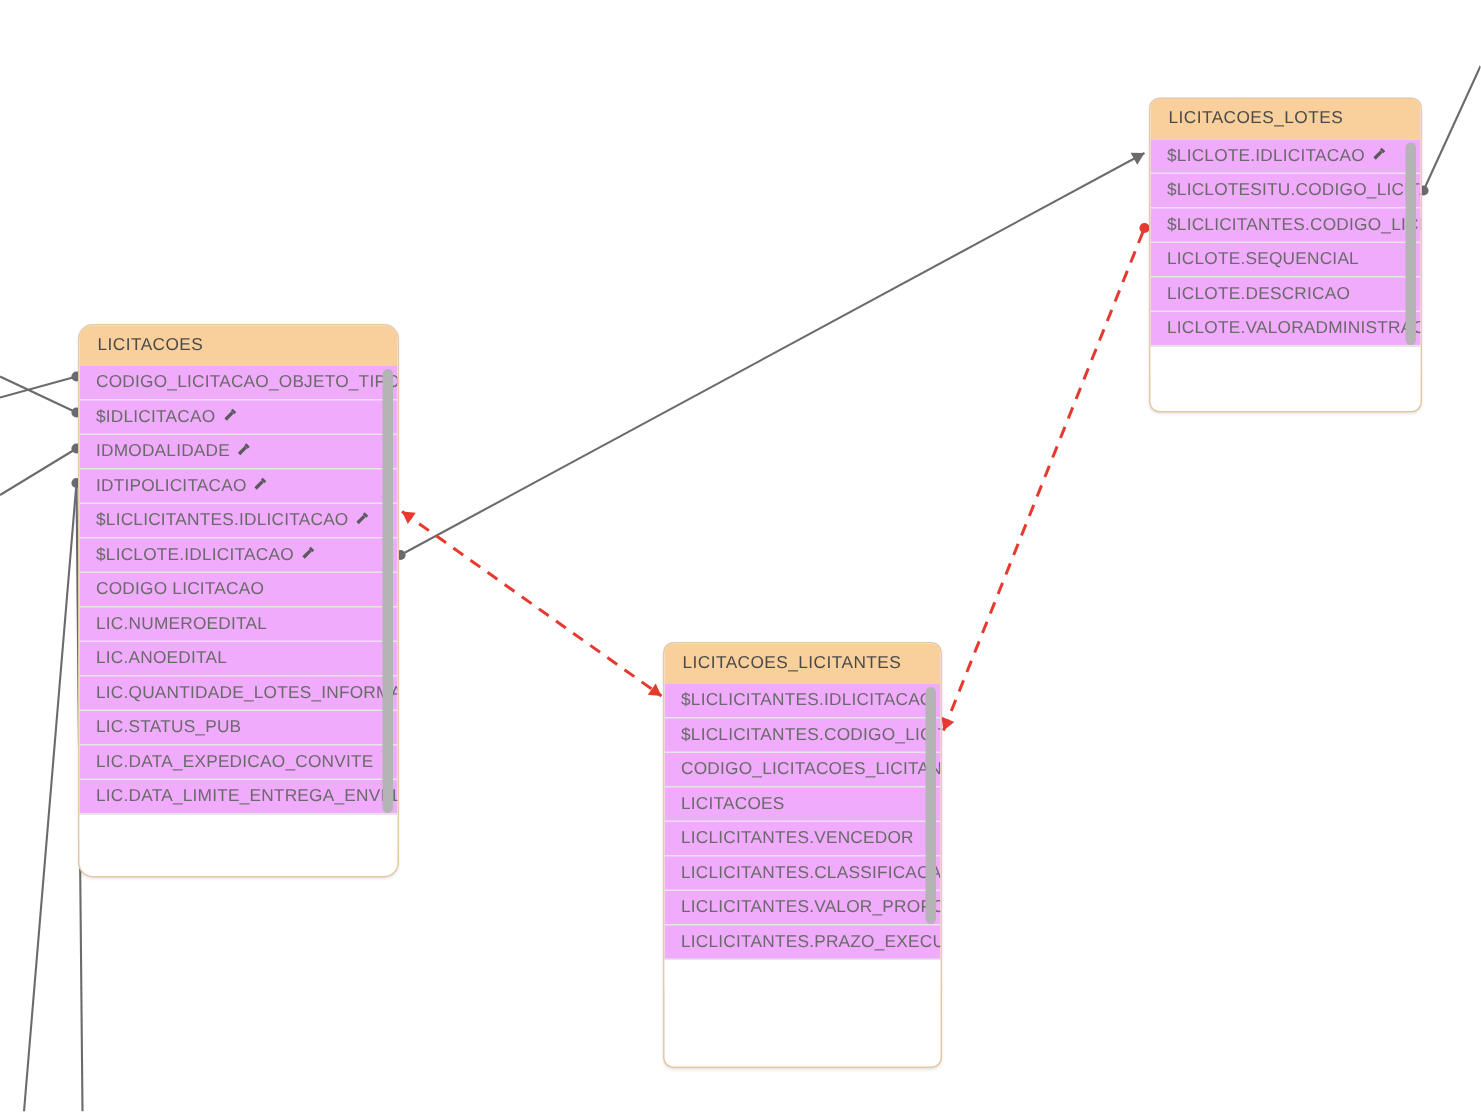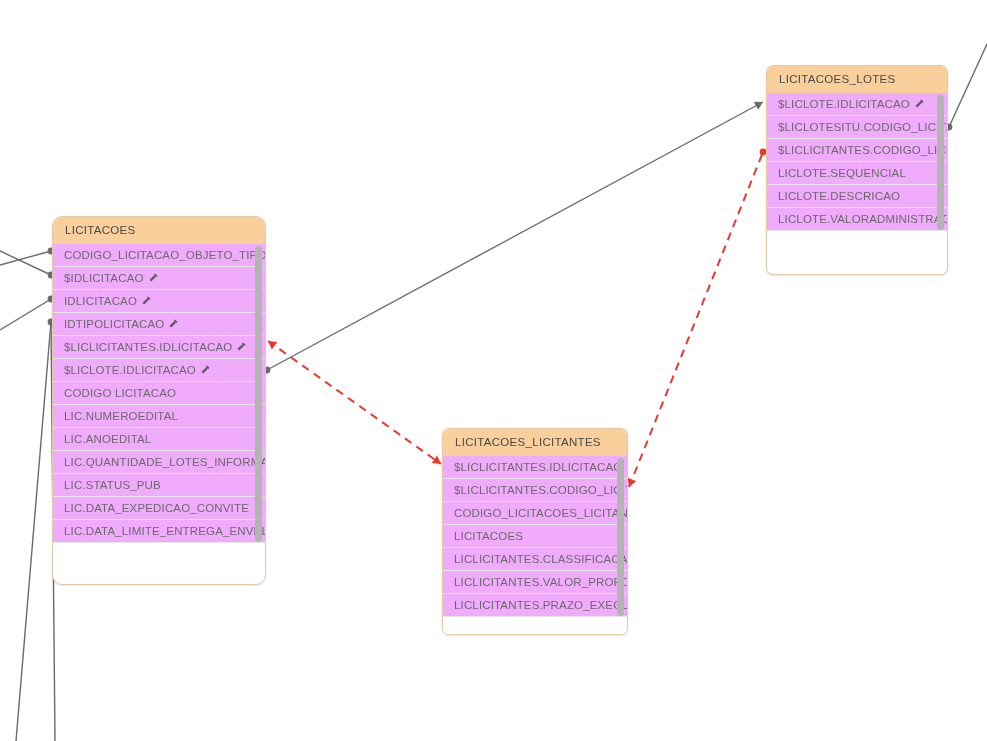--- a/index.html
+++ b/index.html
@@ -148,21 +148,21 @@
       <div class="entity" style="left: 52px; top: 216px; width: 214px; height: 369px; border-radius: 10px;">
         <div class="entity-header">LICITACOES</div>
         <div class="entity-body">
           <div class="attr-row"><span class="attr-label">CODIGO_LICITACAO_OBJETO_TIPOS</span></div>
           <div class="attr-row"><span class="attr-label">$IDLICITACAO</span><span class="key-icon"><svg viewBox="0 0 16 16" width="11" height="11" aria-hidden="true">
                 <g fill="#5a5a5a">
                   <path d="M10.4 2.2 L13.8 5.6 L11.9 7.5 L8.5 4.1 Z"></path>
                   <path d="M8.9 4.8 L11.2 7.1 L4.6 13.7 L2.3 11.4 Z"></path>
                 </g>
               </svg></span></div>
-          <div class="attr-row"><span class="attr-label">IDLICITACAO</span><span class="key-icon"><svg viewBox="0 0 16 16" width="11" height="11" aria-hidden="true">
+          <div class="attr-row"><span class="attr-label">IDMODALIDADE</span><span class="key-icon"><svg viewBox="0 0 16 16" width="11" height="11" aria-hidden="true">
                 <g fill="#5a5a5a">
                   <path d="M10.4 2.2 L13.8 5.6 L11.9 7.5 L8.5 4.1 Z"></path>
                   <path d="M8.9 4.8 L11.2 7.1 L4.6 13.7 L2.3 11.4 Z"></path>
                 </g>
               </svg></span></div>
           <div class="attr-row"><span class="attr-label">IDTIPOLICITACAO</span><span class="key-icon"><svg viewBox="0 0 16 16" width="11" height="11" aria-hidden="true">
                 <g fill="#5a5a5a">
                   <path d="M10.4 2.2 L13.8 5.6 L11.9 7.5 L8.5 4.1 Z"></path>
                   <path d="M8.9 4.8 L11.2 7.1 L4.6 13.7 L2.3 11.4 Z"></path>
                 </g>
@@ -201,32 +201,33 @@
               </svg></span></div>
           <div class="attr-row"><span class="attr-label">$LICLOTESITU.CODIGO_LICIT...</span></div>
           <div class="attr-row"><span class="attr-label">$LICLICITANTES.CODIGO_LICI...</span></div>
           <div class="attr-row"><span class="attr-label">LICLOTE.SEQUENCIAL</span></div>
           <div class="attr-row"><span class="attr-label">LICLOTE.DESCRICAO</span></div>
           <div class="attr-row"><span class="attr-label">LICLOTE.VALORADMINISTRAC...</span></div>
           <div class="vscroll" style="top: 2px; height: 135px;"></div>
         </div>
         <div class="entity-footer"></div>
       </div>
-      <div class="entity" style="left: 442px; top: 428px; width: 186px; height: 207px;">
+      <div class="entity" style="left: 442px; top: 428px; width: 186px; height: 284px;">
         <div class="entity-header">LICITACOES_LICITANTES</div>
         <div class="entity-body">
           <div class="attr-row"><span class="attr-label">$LICLICITANTES.IDLICITACAO</span><span class="key-icon"><svg viewBox="0 0 16 16" width="11" height="11" aria-hidden="true">
                 <g fill="#5a5a5a">
                   <path d="M10.4 2.2 L13.8 5.6 L11.9 7.5 L8.5 4.1 Z"></path>
                   <path d="M8.9 4.8 L11.2 7.1 L4.6 13.7 L2.3 11.4 Z"></path>
                 </g>
               </svg></span></div>
           <div class="attr-row"><span class="attr-label">$LICLICITANTES.CODIGO_LICIT...</span></div>
           <div class="attr-row"><span class="attr-label">CODIGO_LICITACOES_LICITANT...</span></div>
           <div class="attr-row"><span class="attr-label">LICITACOES</span></div>
+          <div class="attr-row"><span class="attr-label">LICLICITANTES.VENCEDOR</span></div>
           <div class="attr-row"><span class="attr-label">LICLICITANTES.CLASSIFICACAO</span></div>
           <div class="attr-row"><span class="attr-label">LICLICITANTES.VALOR_PROPO...</span></div>
           <div class="attr-row"><span class="attr-label">LICLICITANTES.PRAZO_EXECUC...</span></div>
           <div class="vscroll" style="top: 2px; height: 158px;"></div>
         </div>
         <div class="entity-footer"></div>
       </div>
     </div>
 
 </div>

